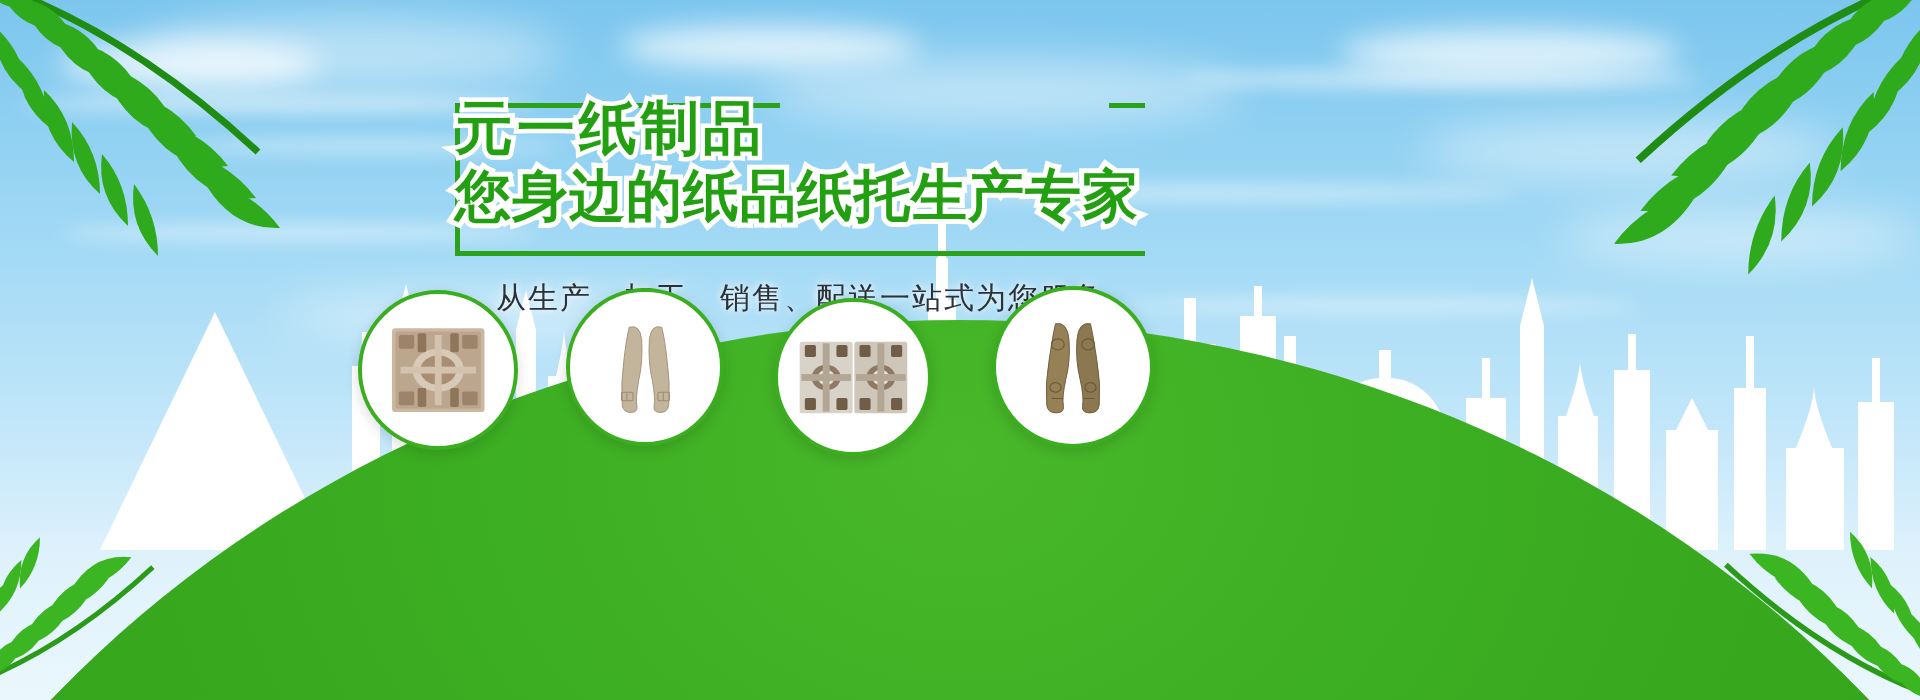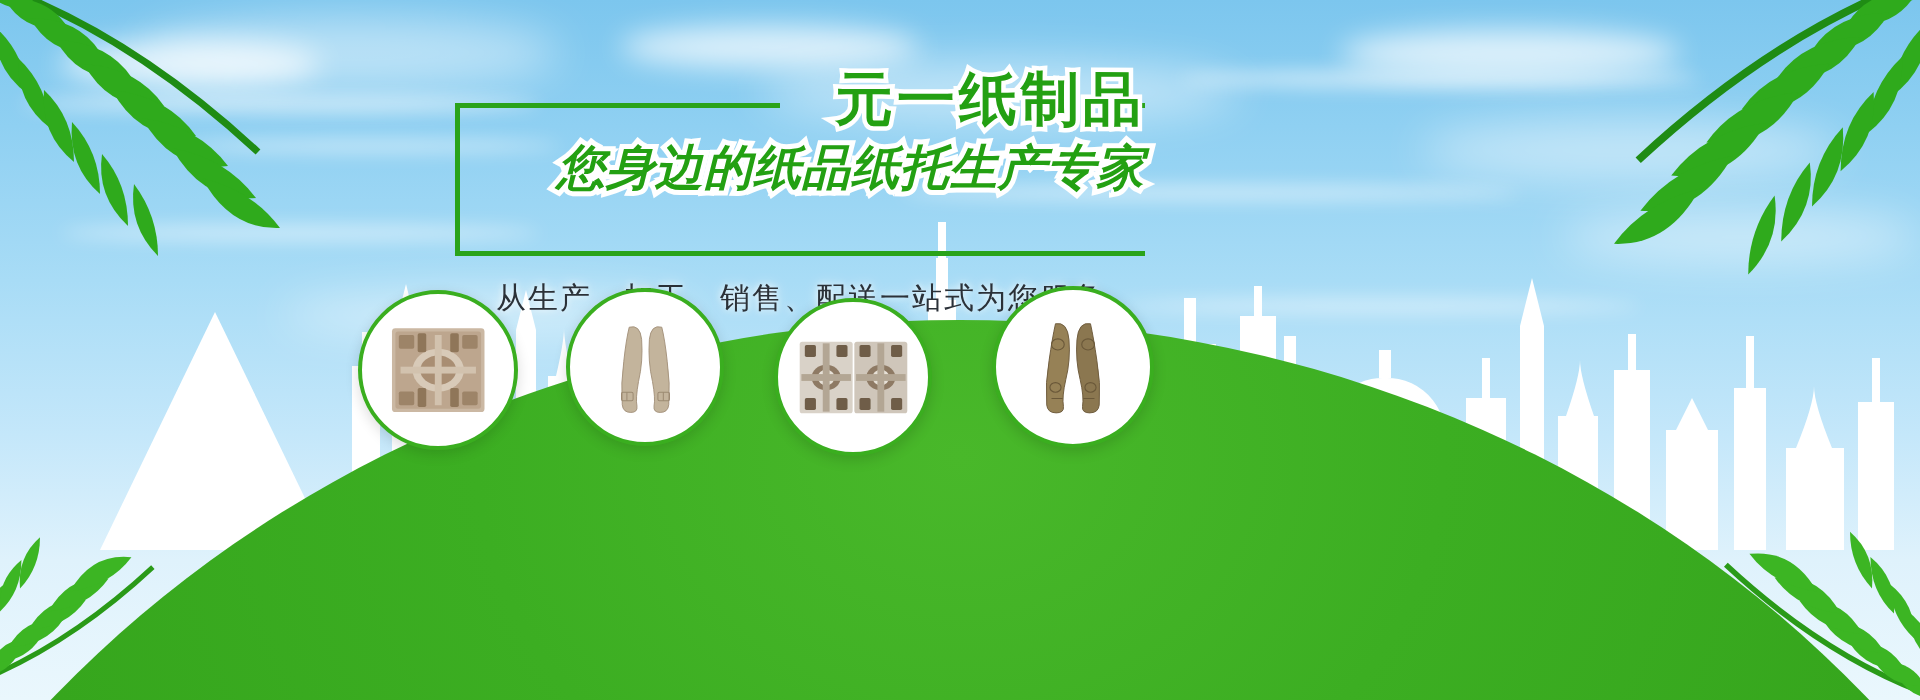--- a/index.html
+++ b/index.html
@@ -53,38 +53,37 @@
   
   .copy{position:absolute;left:0;top:0;width:1920px;height:700px;pointer-events:none;}
   .frame{
     position:absolute;left:455px;top:103px;width:685px;height:153px;
     border-left:5px solid #2aa31a;pointer-events:none;
   }
   .frame-top{position:absolute;left:0;top:0;width:320px;height:5px;background:#2aa31a;}
   .frame-bot{position:absolute;left:0;bottom:0;width:685px;height:5px;background:#2aa31a;}
   .frame-top-right{position:absolute;right:0;top:0;width:36px;height:5px;background:#2aa31a;}
 
-  .title-block{position:absolute;left:455px;top:68px;width:690px;text-align:right;}
+  .title-block{position:absolute;left:455px;top:97px;width:690px;text-align:left;}
 
   .line1{
     font-size:58px;line-height:62px;font-weight:bold;letter-spacing:4px;
     color:#23a012;
     -webkit-text-stroke:9px #ffffff;
     paint-order:stroke fill;
     text-shadow:0 0 1px #fff;
     font-family:"DejaVu Sans","Liberation Sans",sans-serif;
   }
   .line2{
-    font-size:48px;line-height:78px;font-weight:bold;letter-spacing:1px;
+    font-size:56px;line-height:78px;font-weight:bold;letter-spacing:1px;
     color:#23a012;
     -webkit-text-stroke:10px #ffffff;
     paint-order:stroke fill;
     font-family:"DejaVu Sans","Liberation Sans",sans-serif;
     margin-top:-2px;
-    font-style:italic;
   }
   .subtitle{
     position:absolute;left:455px;top:278px;width:690px;text-align:center;
     font-size:30px;line-height:40px;letter-spacing:2px;color:#2b3138;
     font-family:"DejaVu Sans","Liberation Sans",sans-serif;
     text-shadow:0 0 6px rgba(255,255,255,.85),0 0 14px rgba(255,255,255,.7);
   }
 
   
   .products{position:absolute;left:0;bottom:0;width:1920px;height:420px;}

